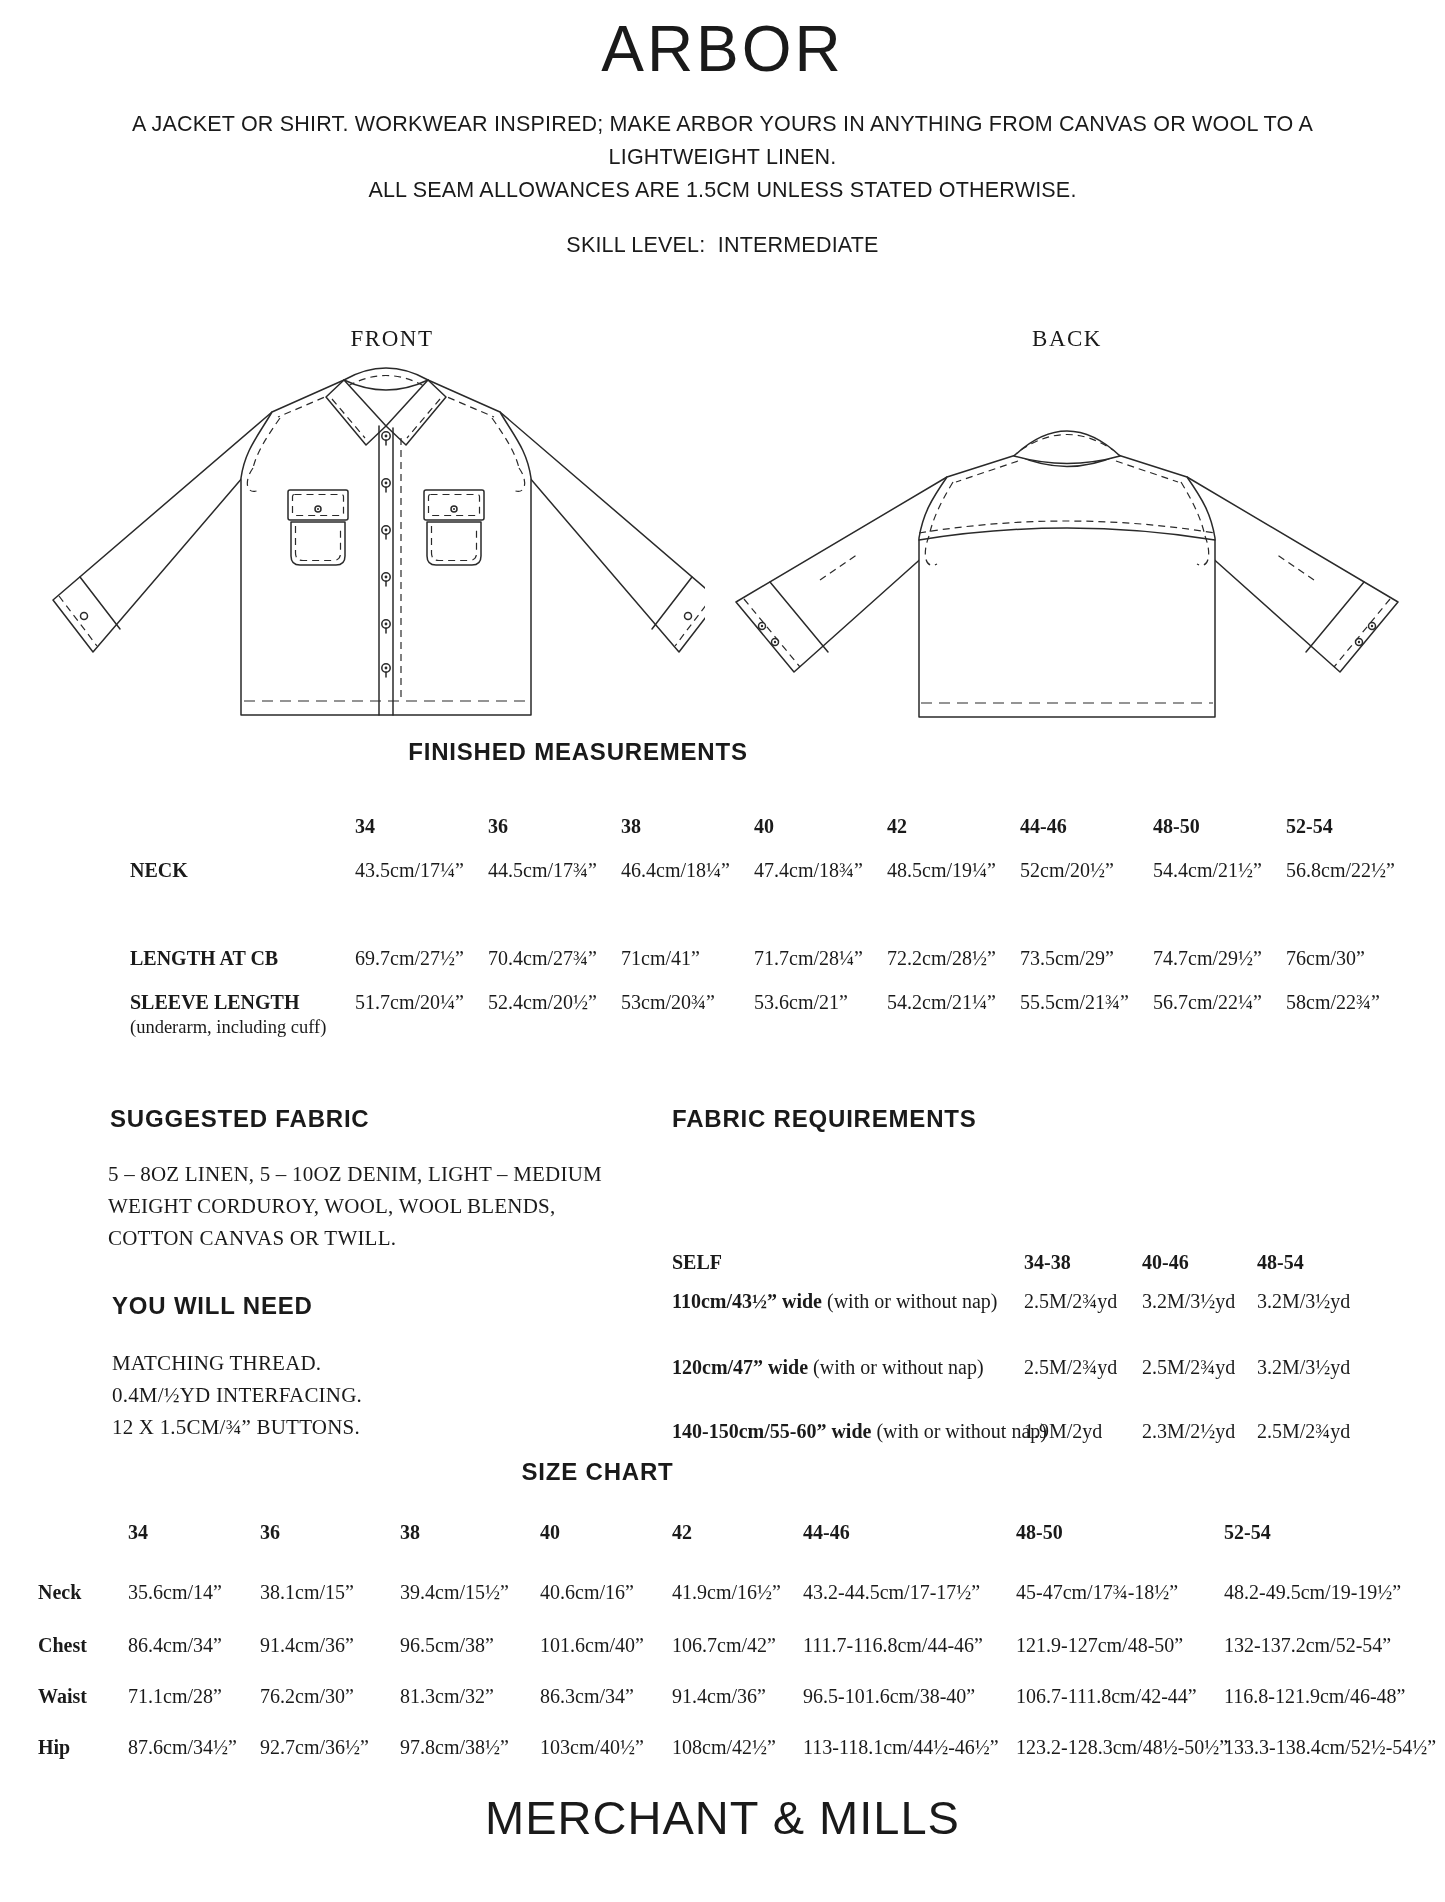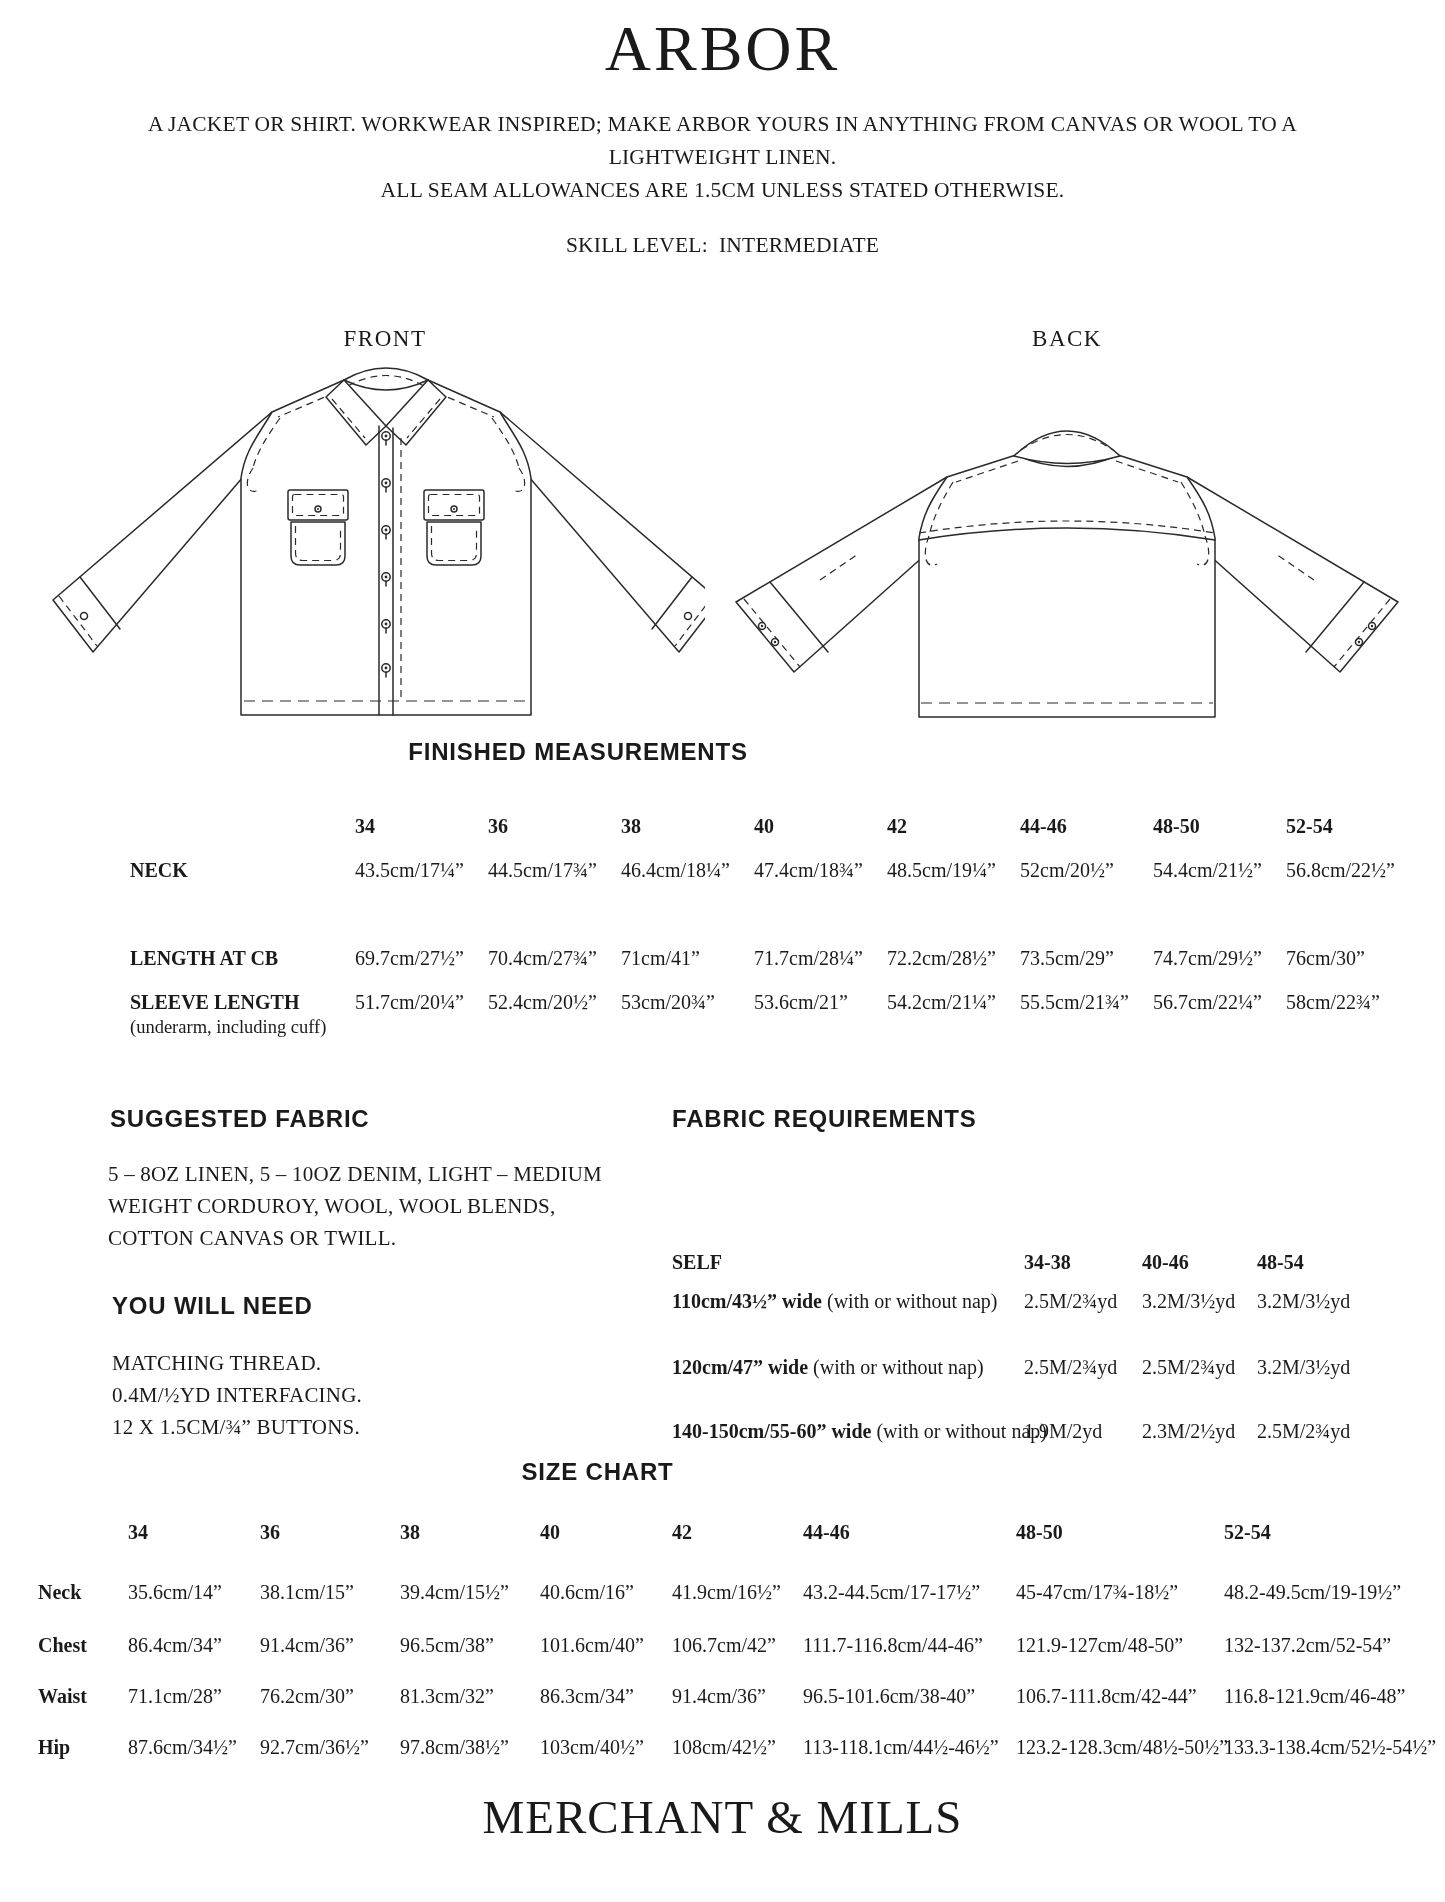--- a/index.html
+++ b/index.html
@@ -2,21 +2,21 @@
 <html><head>
 <meta charset="utf-8">
 <style>
   html,body{margin:0;padding:0;background:#e8e8e8;}
   .page{
     position:relative;width:1445px;height:1902px;background:#ffffff;
     margin:0 auto;overflow:hidden;color:#1a1a1a;
     font-family:"Liberation Sans",sans-serif;
   }
   .abs{position:absolute;}
-  .center{left:0;width:1445px;text-align:center;font-family:Liberation Serif, serif;}
+  .center{left:0;width:1445px;text-align:center;}
   .title{top:12px;font-size:64px;font-weight:400;letter-spacing:3px;}
   .intro-line{font-size:21.5px;letter-spacing:.2px;line-height:33px;}
   .intro-block{top:108px;}
   .skill{top:233px;font-size:21.5px;white-space:pre;letter-spacing:.2px;}
   .drawing-label{font-family:"Liberation Serif",serif;font-size:23px;letter-spacing:1.5px;text-align:center;width:150px;}
   .heading{font-weight:700;font-size:24px;letter-spacing:.8px;}
   
   .trow{position:absolute;display:grid;font-family:"Liberation Serif",serif;font-size:20px;white-space:nowrap;}
   .trow > div{overflow:visible;}
   .fm-row{left:130px;grid-template-columns:225px 133px 133px 133px 133px 133px 133px 133px 140px;}
@@ -39,21 +39,21 @@
   <div class="abs center title">ARBOR</div>
 
   <div class="abs center intro-block">
     <div class="intro-line">A JACKET OR SHIRT. WORKWEAR INSPIRED; MAKE ARBOR YOURS IN ANYTHING FROM CANVAS OR WOOL TO A</div>
     <div class="intro-line">LIGHTWEIGHT LINEN.</div>
     <div class="intro-line">ALL SEAM ALLOWANCES ARE 1.5CM UNLESS STATED OTHERWISE.</div>
   </div>
 
   <div class="abs center skill">SKILL LEVEL:  INTERMEDIATE</div>
 
-  <div class="abs drawing-label" style="left:310px;top:326px;">FRONT</div>
+  <div class="abs drawing-label" style="left:317px;top:326px;">FRONT</div>
   <div class="abs drawing-label" style="left:992px;top:326px;">BACK</div>
 
   <svg class="abs" style="left:35px;top:352px;" width="670" height="370" viewBox="0 0 670 370" aria-label="front view line drawing">
 
     <path class="fl" d="M237 60 L18 248 L58 300 L214 118 Z"></path>
     <line class="ln" x1="45" y1="225" x2="85" y2="277"></line>
     <line class="dsh" x1="24" y1="244" x2="62" y2="294"></line>
     <circle class="ln" cx="49" cy="264" r="3.5"></circle>
     <path class="fl" d="M465 60 L684 248 L644 300 L488 118 Z"></path>
     <line class="ln" x1="657" y1="225" x2="617" y2="277"></line>

